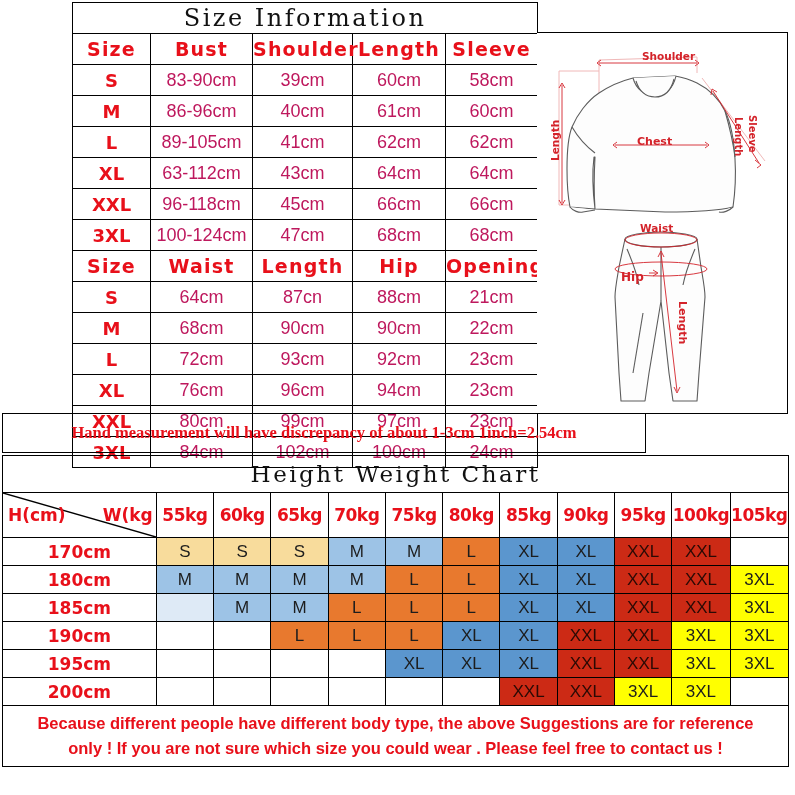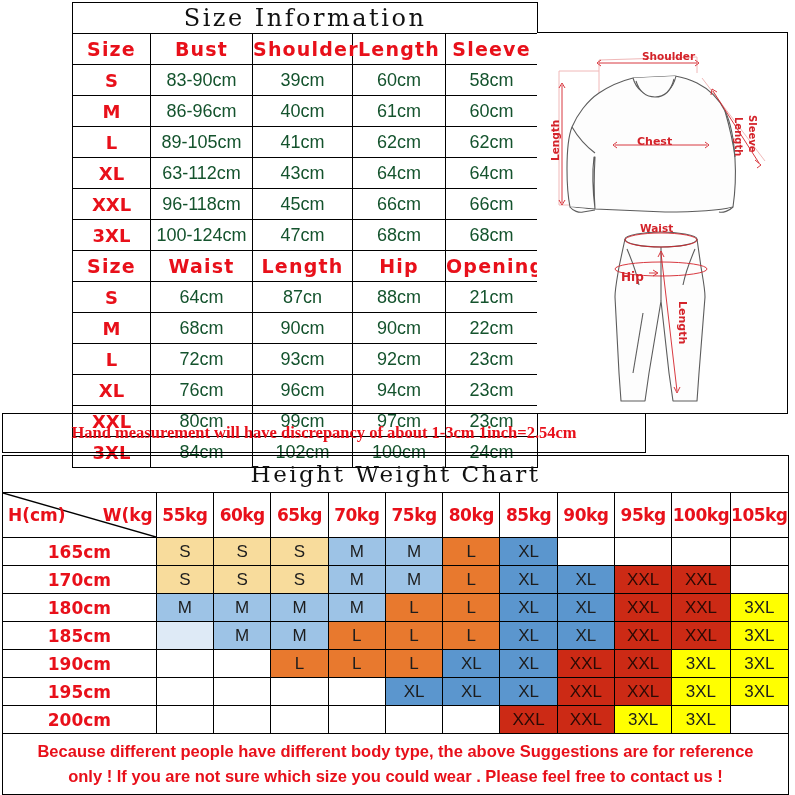--- a/index.html
+++ b/index.html
@@ -22,21 +22,21 @@
   .ttl{
     font-family:"DejaVu Serif", serif;
     font-size:24px;color:#111;letter-spacing:2.5px;
     text-align:center;white-space:nowrap;
   }
   .hd{
     color:#e8101a;font-weight:bold;font-size:19px;letter-spacing:1.2px;
     font-family:"DejaVu Sans", sans-serif;
   }
   .szc{color:#e8101a;font-weight:bold;font-size:18px;font-family:"DejaVu Sans", sans-serif;}
-  .val{color:#14532d;font-size:18px;font-family:"Liberation Sans", sans-serif;}
+  .val{color:#be185d;font-size:18px;font-family:"Liberation Sans", sans-serif;}
   .note{
     color:#e8101a;font-weight:bold;font-size:16.5px;
     font-family:"Liberation Serif", serif;
     text-align:center;white-space:nowrap;
   }
 
   
   .digbox{position:absolute;background:#fff;}
 
   
@@ -302,34 +302,20 @@
           <td class="wh">70kg</td>
           <td class="wh">75kg</td>
           <td class="wh">80kg</td>
           <td class="wh">85kg</td>
           <td class="wh">90kg</td>
           <td class="wh">95kg</td>
           <td class="wh">100kg</td>
           <td class="wh">105kg</td>
         </tr>
 
-        <tr>
-            <td class="hcm">165cm</td>
-            <td class="cell" style="background: rgb(248, 220, 156);">S</td>
-            <td class="cell" style="background: rgb(248, 220, 156);">S</td>
-            <td class="cell" style="background: rgb(248, 220, 156);">S</td>
-            <td class="cell" style="background: rgb(157, 195, 230);">M</td>
-            <td class="cell" style="background: rgb(157, 195, 230);">M</td>
-            <td class="cell" style="background: rgb(232, 121, 46);">L</td>
-            <td class="cell" style="background: rgb(91, 150, 206);">XL</td>
-            <td class="cell" style="background: rgb(255, 255, 255);"></td>
-            <td class="cell" style="background: rgb(255, 255, 255);"></td>
-            <td class="cell" style="background: rgb(255, 255, 255);"></td>
-            <td class="cell" style="background: rgb(255, 255, 255);"></td>
-          </tr>
           <tr>
             <td class="hcm">170cm</td>
             <td class="cell" style="background: rgb(248, 220, 156);">S</td>
             <td class="cell" style="background: rgb(248, 220, 156);">S</td>
             <td class="cell" style="background: rgb(248, 220, 156);">S</td>
             <td class="cell" style="background: rgb(157, 195, 230);">M</td>
             <td class="cell" style="background: rgb(157, 195, 230);">M</td>
             <td class="cell" style="background: rgb(232, 121, 46);">L</td>
             <td class="cell" style="background: rgb(91, 150, 206);">XL</td>
             <td class="cell" style="background: rgb(91, 150, 206);">XL</td>

